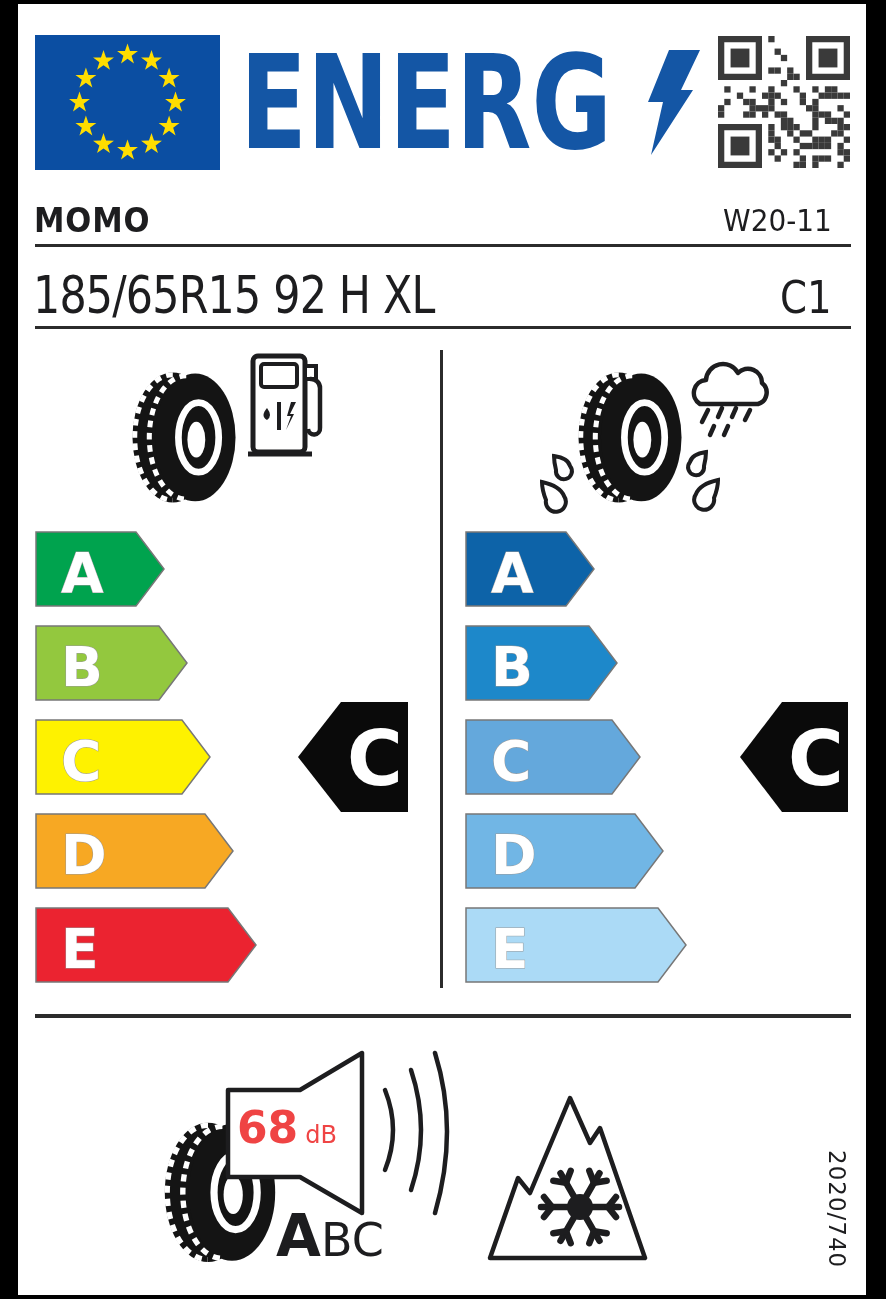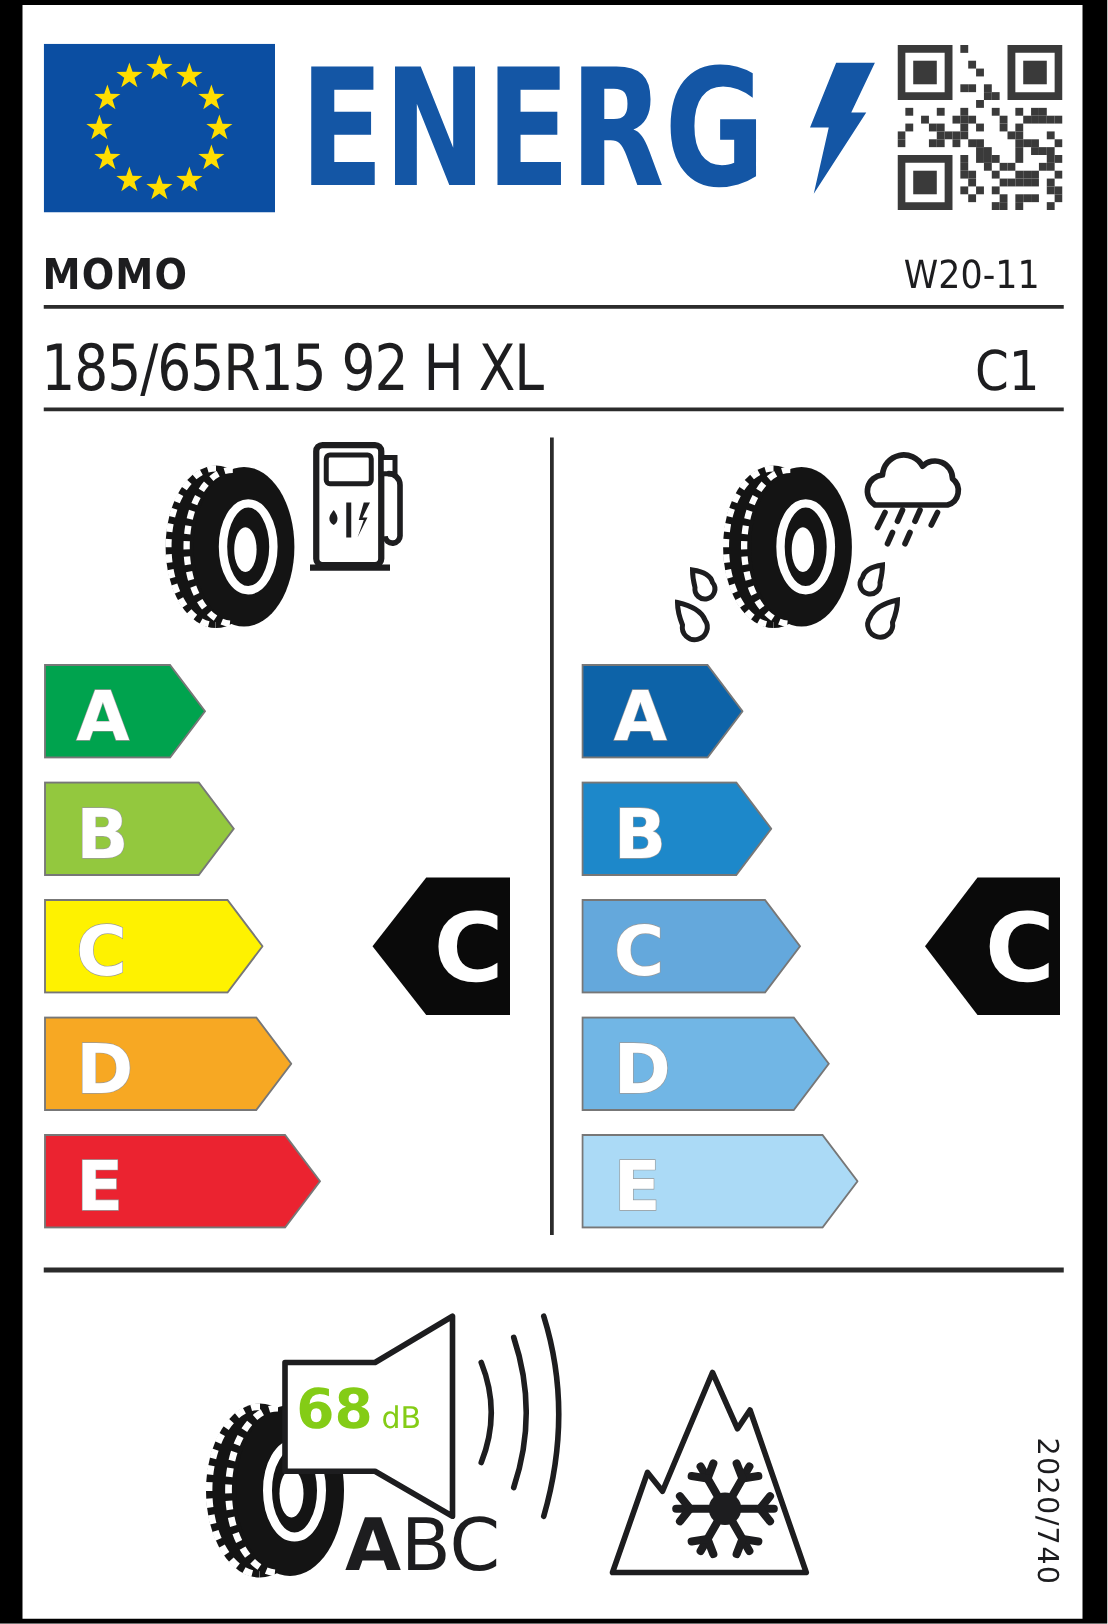--- a/index.html
+++ b/index.html
@@ -6,26 +6,26 @@
   .label{position:relative;width:886px;height:1299px;background:#000;overflow:hidden;}
   .inner{position:absolute;left:18px;top:4px;right:20px;bottom:4px;background:#fff;}
   .abs{position:absolute;}
   .rule{position:absolute;background:#2b2b2b;}
   .brand{font-weight:700;font-size:34px;color:#1d1d1f;transform:scaleX(.9);transform-origin:left;letter-spacing:1px;}
   .model{font-size:31px;color:#1d1d1f;transform:scaleX(.9);transform-origin:right;}
   .dims{font-size:51px;color:#1d1d1f;transform:scaleX(.84);transform-origin:left;letter-spacing:-1px;}
   .tclass{font-size:44px;color:#1d1d1f;transform:scaleX(.88);transform-origin:right;}
   .grade-letter{font-family:"DejaVu Sans",sans-serif;font-weight:700;font-size:55px;fill:#fff;stroke:#9a9a9a;stroke-width:1;paint-order:stroke;}
   .rating-letter{font-family:"DejaVu Sans",sans-serif;font-weight:700;font-size:76px;fill:#fff;}
-  .noise-text{display:flex;align-items:baseline;gap:7px;color:#84cc16;}
+  .noise-text{display:flex;align-items:baseline;gap:7px;color:#ef4444;}
   .noise-val{font-weight:700;font-size:44px;}
   .noise-unit{font-size:24px;}
   .abc{display:flex;align-items:baseline;color:#1d1d1f;}
   .abc-a{font-weight:700;font-size:58px;}
-  .abc-bc{font-size:58px;}
+  .abc-bc{font-size:46px;}
   .reg{writing-mode:vertical-rl;font-size:23px;color:#1d1d1f;letter-spacing:1px;}
   svg{display:block;}
 </style>
 </head>
 <body>
 
 <div class="label">
   <div class="inner"></div>
 
   <svg width="0" height="0" style="position:absolute">

